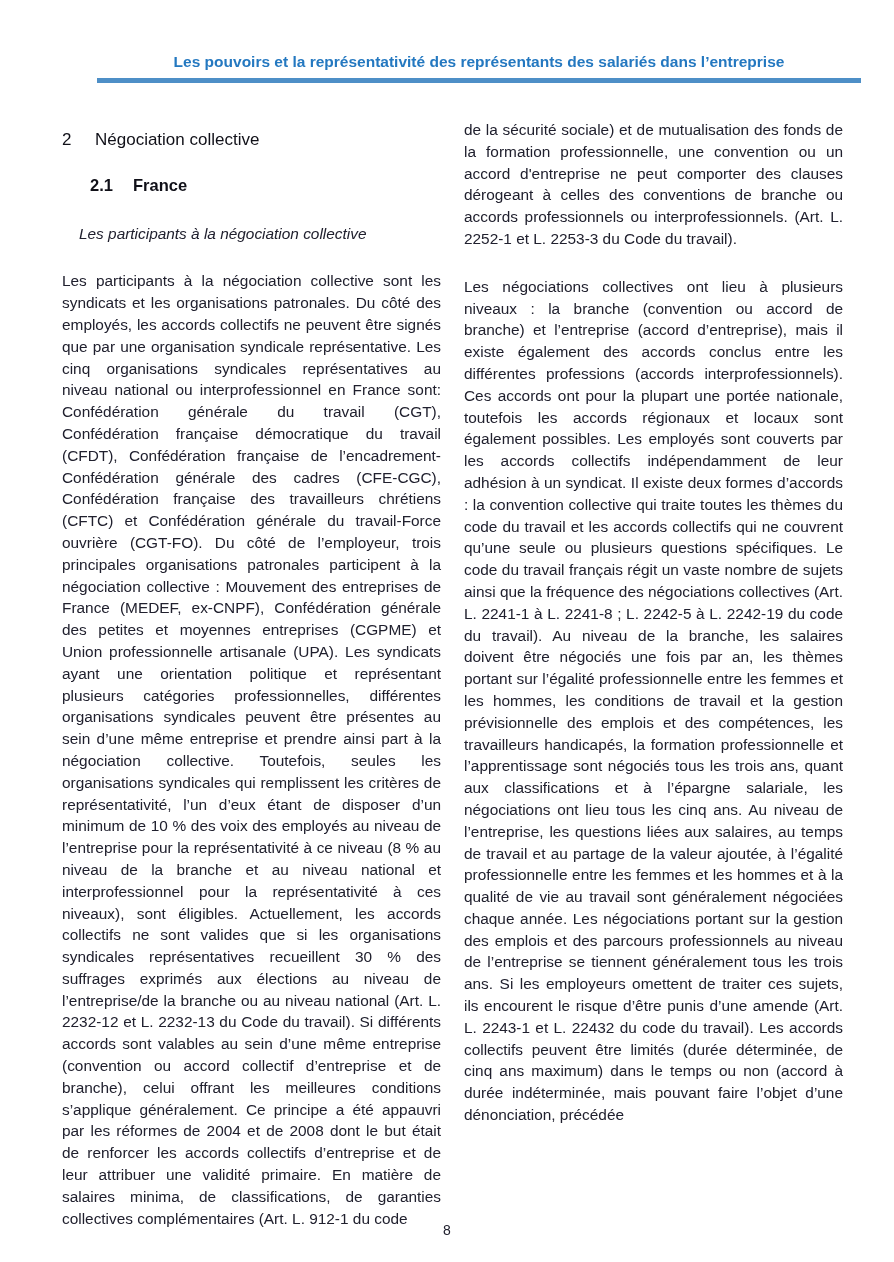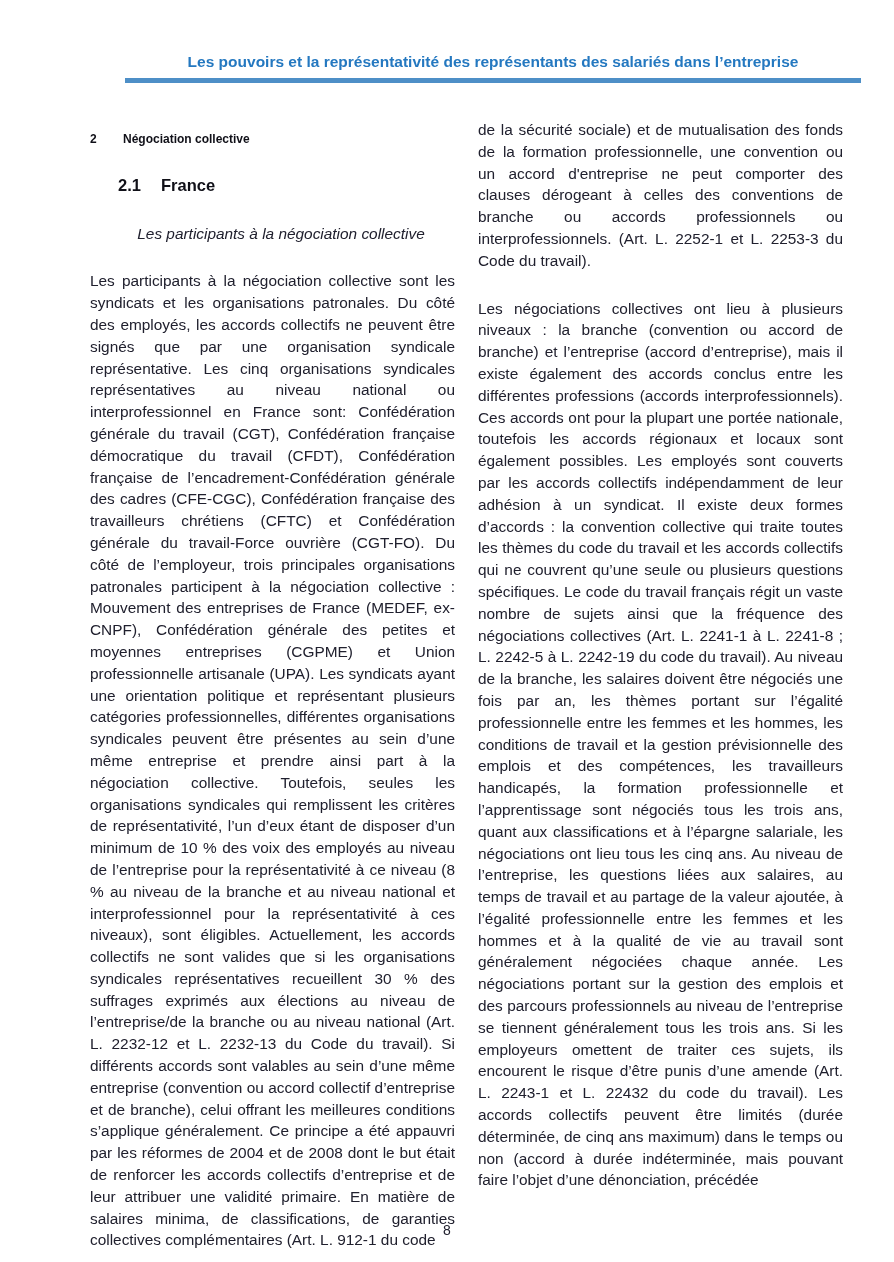--- a/index.html
+++ b/index.html
@@ -4,21 +4,20 @@
 <style>
   html,body { margin:0; padding:0; background:#ffffff; }
   .page {
     position:relative;
     width:894px; height:1262px;
     background:#ffffff;
     font-family:"Liberation Sans", sans-serif;
     color:#20202e;
     overflow:hidden;
     box-sizing:border-box;
-    padding-left:28px;
   }
   
   .doc-header {
     margin:52px 33px 0 97px;
     padding-bottom:6px;
     border-bottom:5px solid #4e8fc7;
     text-align:center;
   }
   .doc-header .title {
     color:#2478c0;
@@ -33,38 +32,38 @@
     gap:23px;
   }
   .col {
     width:380px;
     font-size:15.4px;
     line-height:21.8px;
     text-align:justify;
   }
   .section-heading {
     margin:20px 0 0 0;
-    font-size:12px;
-    font-weight:bold;
+    font-size:17px;
+    font-weight:normal;
     color:#101018;
     text-align:left;
   }
   .section-heading .num { display:inline-block; width:33px; }
   .subsection-heading {
     margin:24px 0 17px 28px;
     font-size:16.5px;
     font-weight:bold;
     color:#101018;
     text-align:left;
   }
   .subsection-heading .num { display:inline-block; width:43px; }
   .italic-heading {
     margin:26px 0 0 17px;
     font-style:italic;
-    text-align:center;
+    text-align:left;
   }
   .para { margin:26px 0 0 0; }
   .para.first { margin-top:10px; }
   
   .doc-footer {
     position:absolute;
     left:0; bottom:24px;
     width:100%;
     text-align:center;
     font-size:14px;

